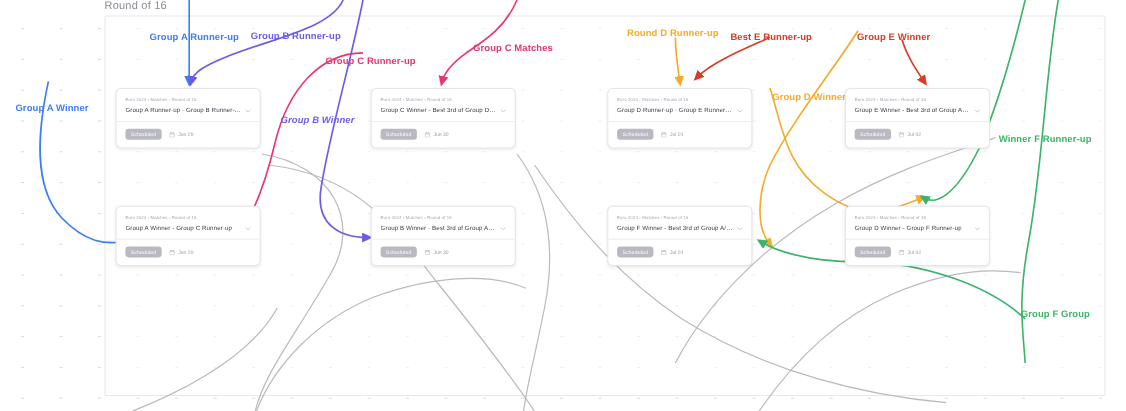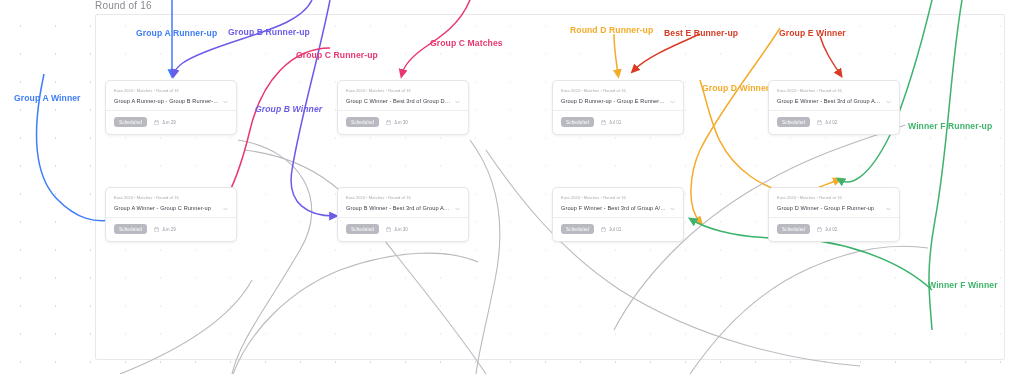--- a/index.html
+++ b/index.html
@@ -154,21 +154,21 @@
       <div class="edge-label" style="left: 136px; top: 28px; color: rgb(61, 125, 246);">Group A Runner-up</div>
       <div class="edge-label" style="left: 216px; top: 27px; color: rgb(107, 92, 231); margin-left: 12px;">Group B Runner-up</div>
       <div class="edge-label" style="left: 255px; top: 104px; color: rgb(107, 92, 231); font-style: italic;">Group B Winner</div>
       <div class="edge-label" style="left: 256px; top: 50px; color: rgb(232, 55, 111); margin-left: 40px;">Group C Runner-up</div>
       <div class="edge-label" style="left: 430px; top: 38px; color: rgb(232, 55, 111);">Group C Matches</div>
       <div class="edge-label" style="left: 570px; top: 25px; color: rgb(244, 171, 42);">Round D Runner-up</div>
       <div class="edge-label" style="left: 702px; top: 83px; color: rgb(244, 171, 42);">Group D Winner</div>
       <div class="edge-label" style="left: 664px; top: 28px; color: rgb(217, 59, 36);">Best E Runner-up</div>
       <div class="edge-label" style="left: 779px; top: 28px; color: rgb(217, 59, 36);">Group E Winner</div>
       <div class="edge-label" style="left: 908px; top: 121px; color: rgb(63, 179, 108);">Winner F Runner-up</div>
-      <div class="edge-label" style="left: 928px; top: 280px; color: rgb(63, 179, 108);">Winner F Winner</div>
+      <div class="edge-label" style="left: 928px; top: 280px; color: rgb(63, 179, 108);">Group F Group</div>
     </div>
   <div id="cards-layer">
       <div class="match-card" style="left: 105px; top: 80px;">
         <div class="card-body">
           <div class="card-breadcrumb">Euro 2024 › Matches › Round of 16</div>
           <div class="card-title-row">
             <div class="card-title">Group A Runner-up - Group B Runner-up</div>
             <span class="chev"><svg width="5" height="4" viewBox="0 0 8 5">
                 <path d="M1 1 L4 4 L7 1" fill="none" stroke="#b0b0ba" stroke-width="1" stroke-linecap="round"></path>
               </svg></span>

